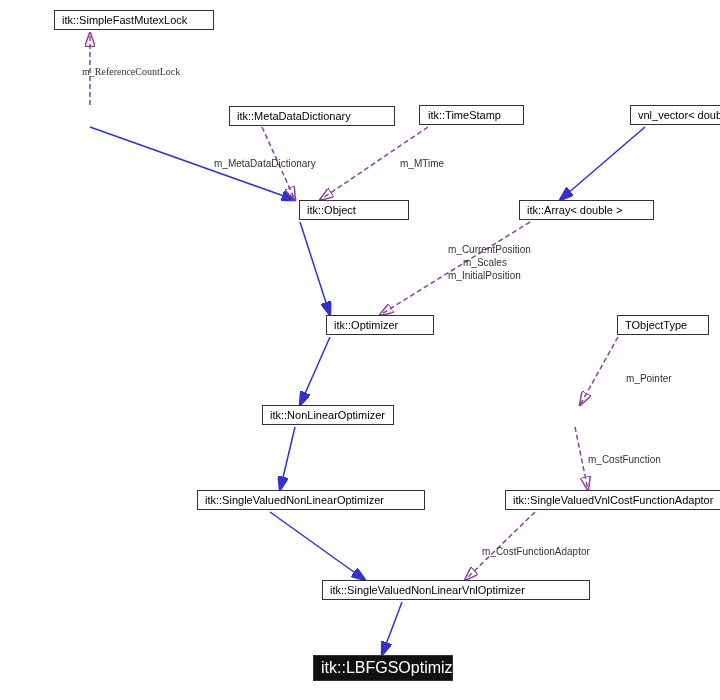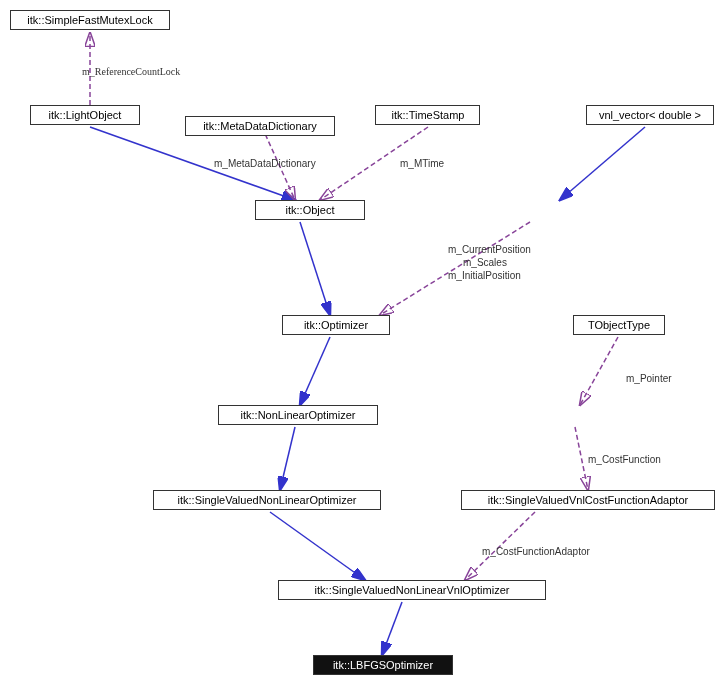--- a/index.html
+++ b/index.html
@@ -17,29 +17,29 @@
       width: 720px;
       height: 700px;
     }
     .node {
       position: absolute;
       border: 1px solid #333;
       background: #fff;
       padding: 3px 7px;
       font-size: 11px;
       white-space: nowrap;
-      text-align: center;
+      margin-left: 44px;
     }
     .node-filled {
       position: absolute;
       border: 1px solid #333;
       background: #111;
       color: #fff;
       padding: 3px 7px;
-      font-size: 11px;
+      font-size: 16px;
       white-space: nowrap;
       text-align: center;
     }
     svg.arrows {
       position: absolute;
       top: 0; left: 0;
       width: 720px;
       height: 700px;
       pointer-events: none;
     }
@@ -97,50 +97,50 @@
 
     <line x1="535" y1="512" x2="465" y2="580" stroke="#884499" stroke-width="1.5" stroke-dasharray="5,3" marker-end="url(#arrow-purple-hollow)"></line>
 
     <line x1="402" y1="602" x2="382" y2="655" stroke="#3333cc" stroke-width="1.5" marker-end="url(#arrow-blue-filled)"></line>
   </svg>
 
   <div class="node" style="left:10px; top:10px; width:160px;">
     <span>itk::SimpleFastMutexLock</span>
   </div>
 
-  <div class="node" style="left:30px; top:105px; width:110px;">
-    <span>itk::LightObject</span>
-  </div>
 
-  <div class="node" style="left:185px; top:116px; width:150px;">
+  <div class="node" style="left:185px; top:106px; width:166px;">
     <span>itk::MetaDataDictionary</span>
   </div>
 
   <div class="node" style="left:375px; top:105px; width:105px;padding-left:8px;">
     <span>itk::TimeStamp</span>
   </div>
 
   <div class="node" style="left:586px; top:105px; width:128px;">
     <span>vnl_vector&lt; double &gt;</span>
   </div>
 
   <div class="node" style="left:255px; top:200px; width:110px;">
     <span>itk::Object</span>
   </div>
 
+  <div class="node" style="left:475px; top:200px; width:135px;">
+    <span>itk::Array&lt; double &gt;</span>
+  </div>
 
   <div class="node" style="left:282px; top:315px; width:108px;">
     <span>itk::Optimizer</span>
   </div>
 
   <div class="node" style="left:573px; top:315px; width:92px;">
     <span>TObjectType</span>
   </div>
 
-  <div class="node" style="left:218px; top:405px; width:160px;">
+  <div class="node" style="left:218px; top:405px; width:132px;">
     <span>itk::NonLinearOptimizer</span>
   </div>
 
 
   <div class="node" style="left:153px; top:490px; width:228px;">
     <span>itk::SingleValuedNonLinearOptimizer</span>
   </div>
 
   <div class="node" style="left:461px; top:490px; width:254px;">
     <span>itk::SingleValuedVnlCostFunctionAdaptor</span>

